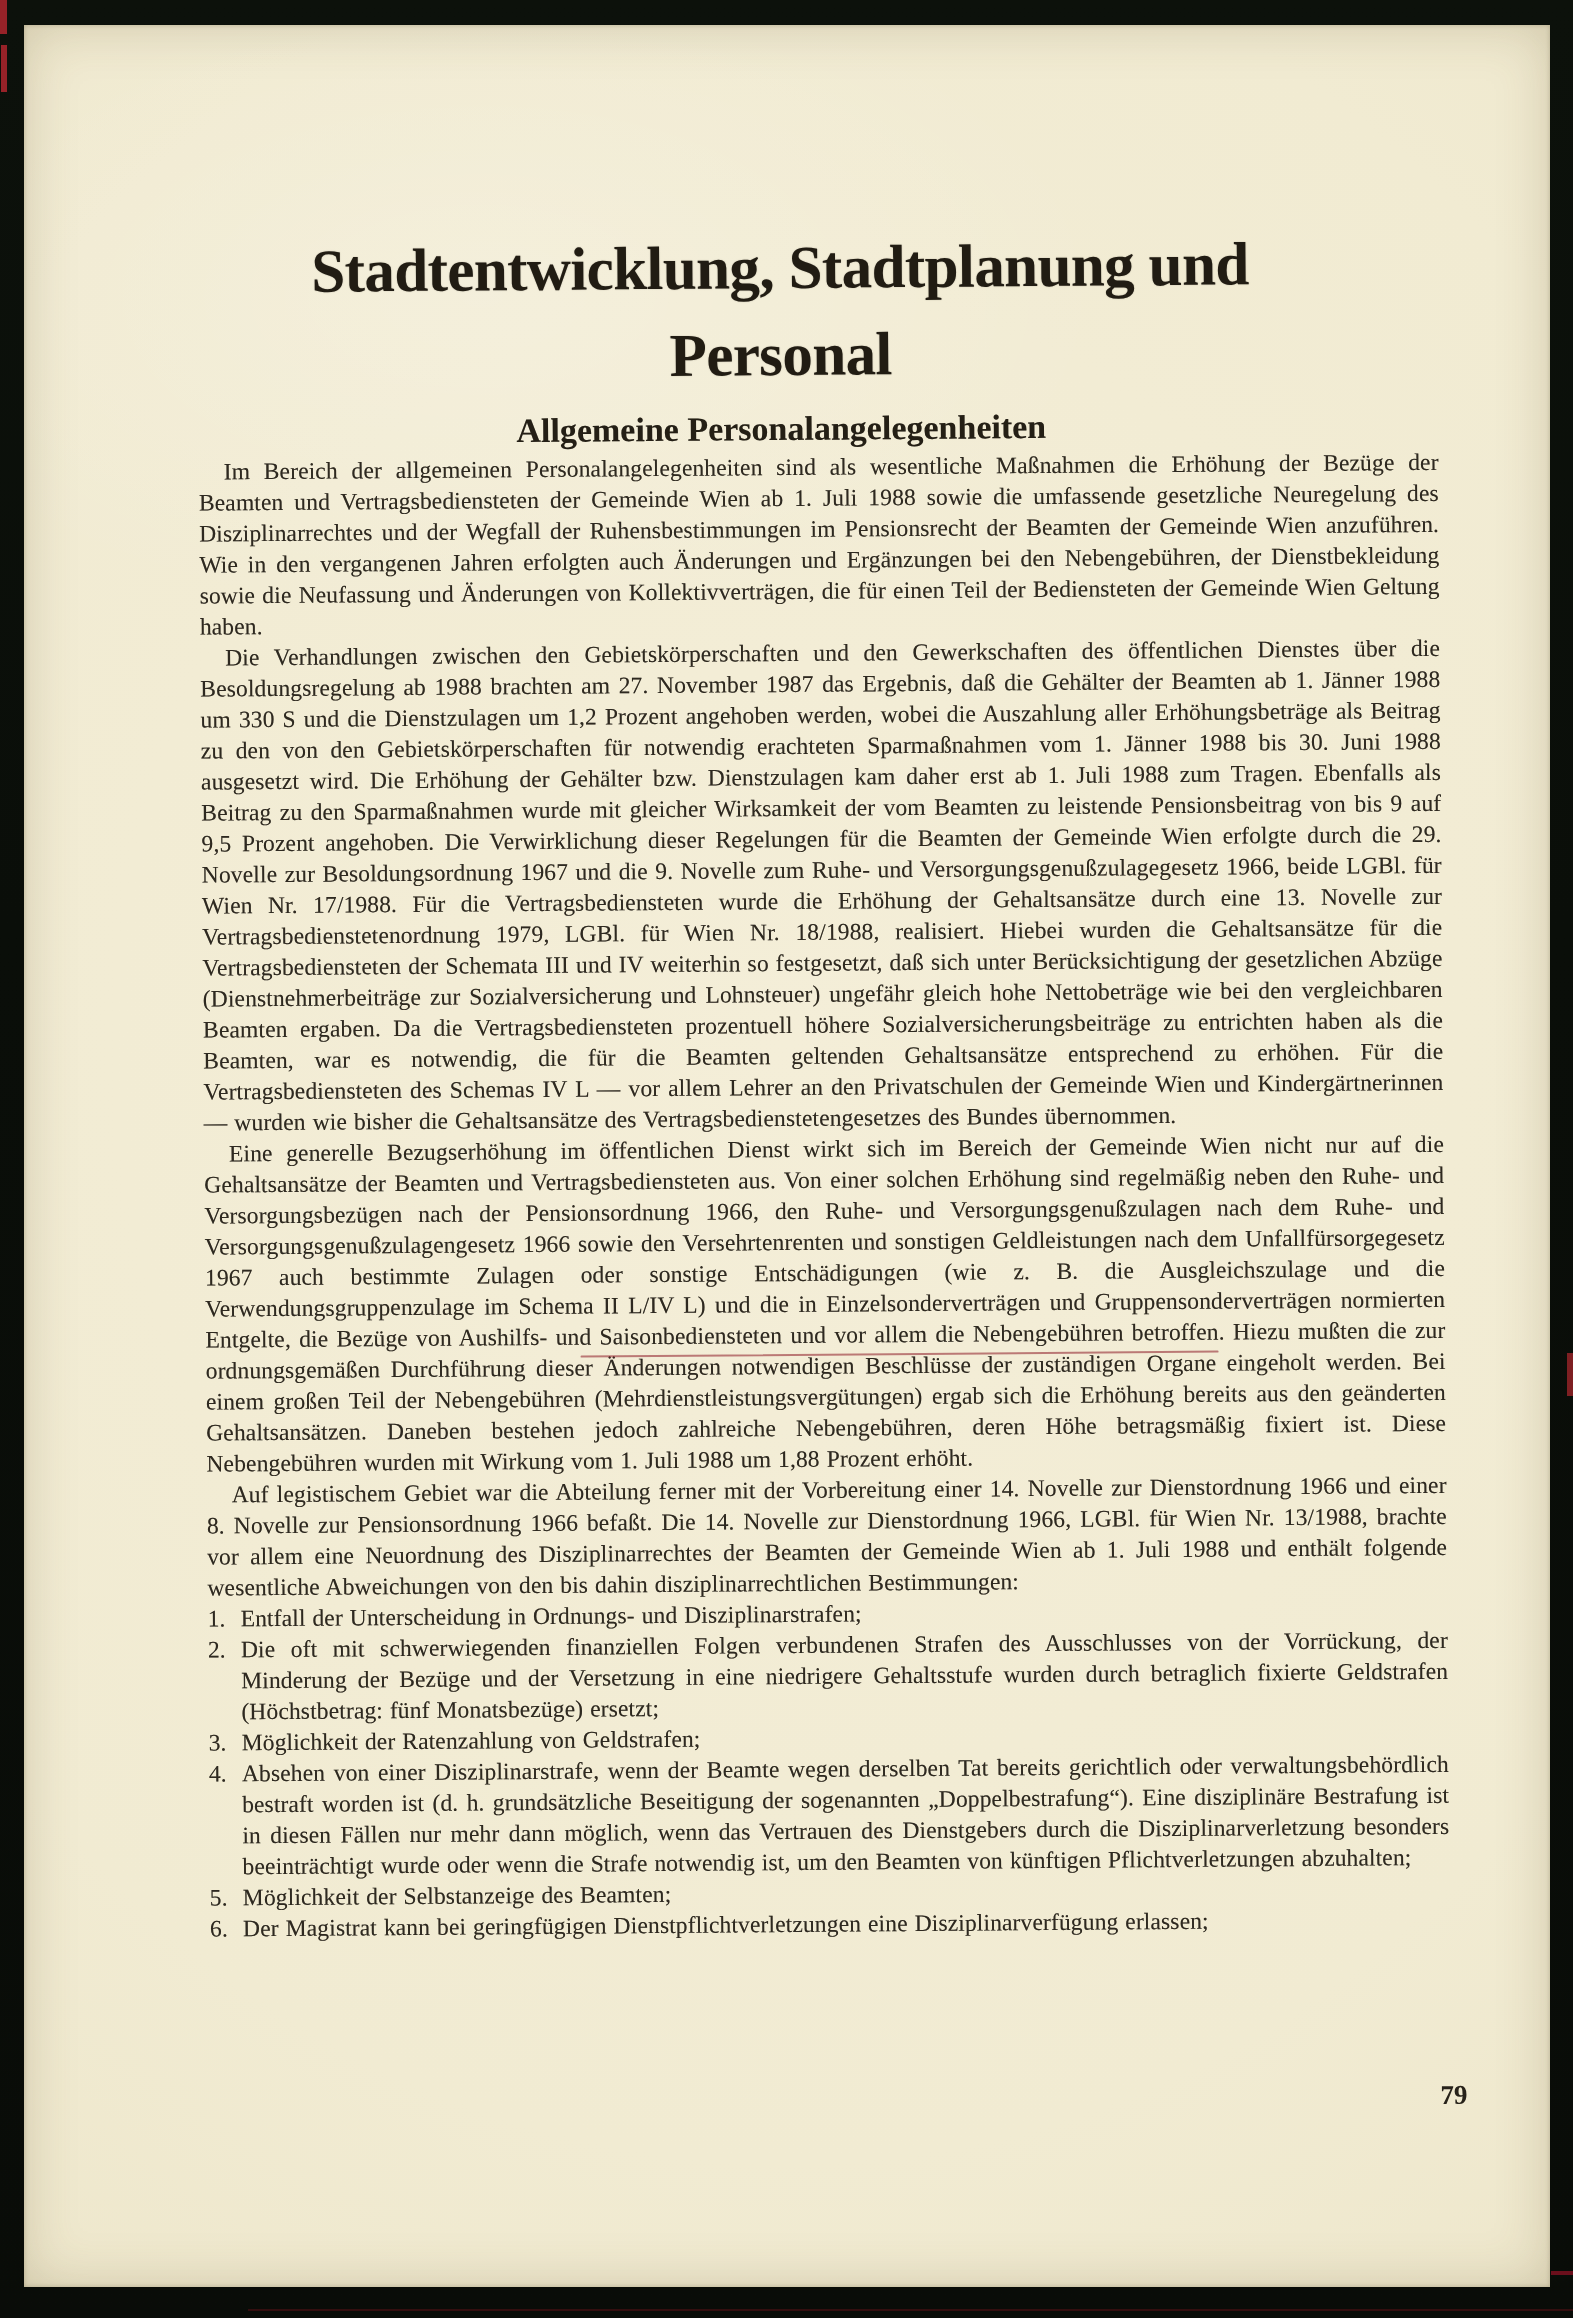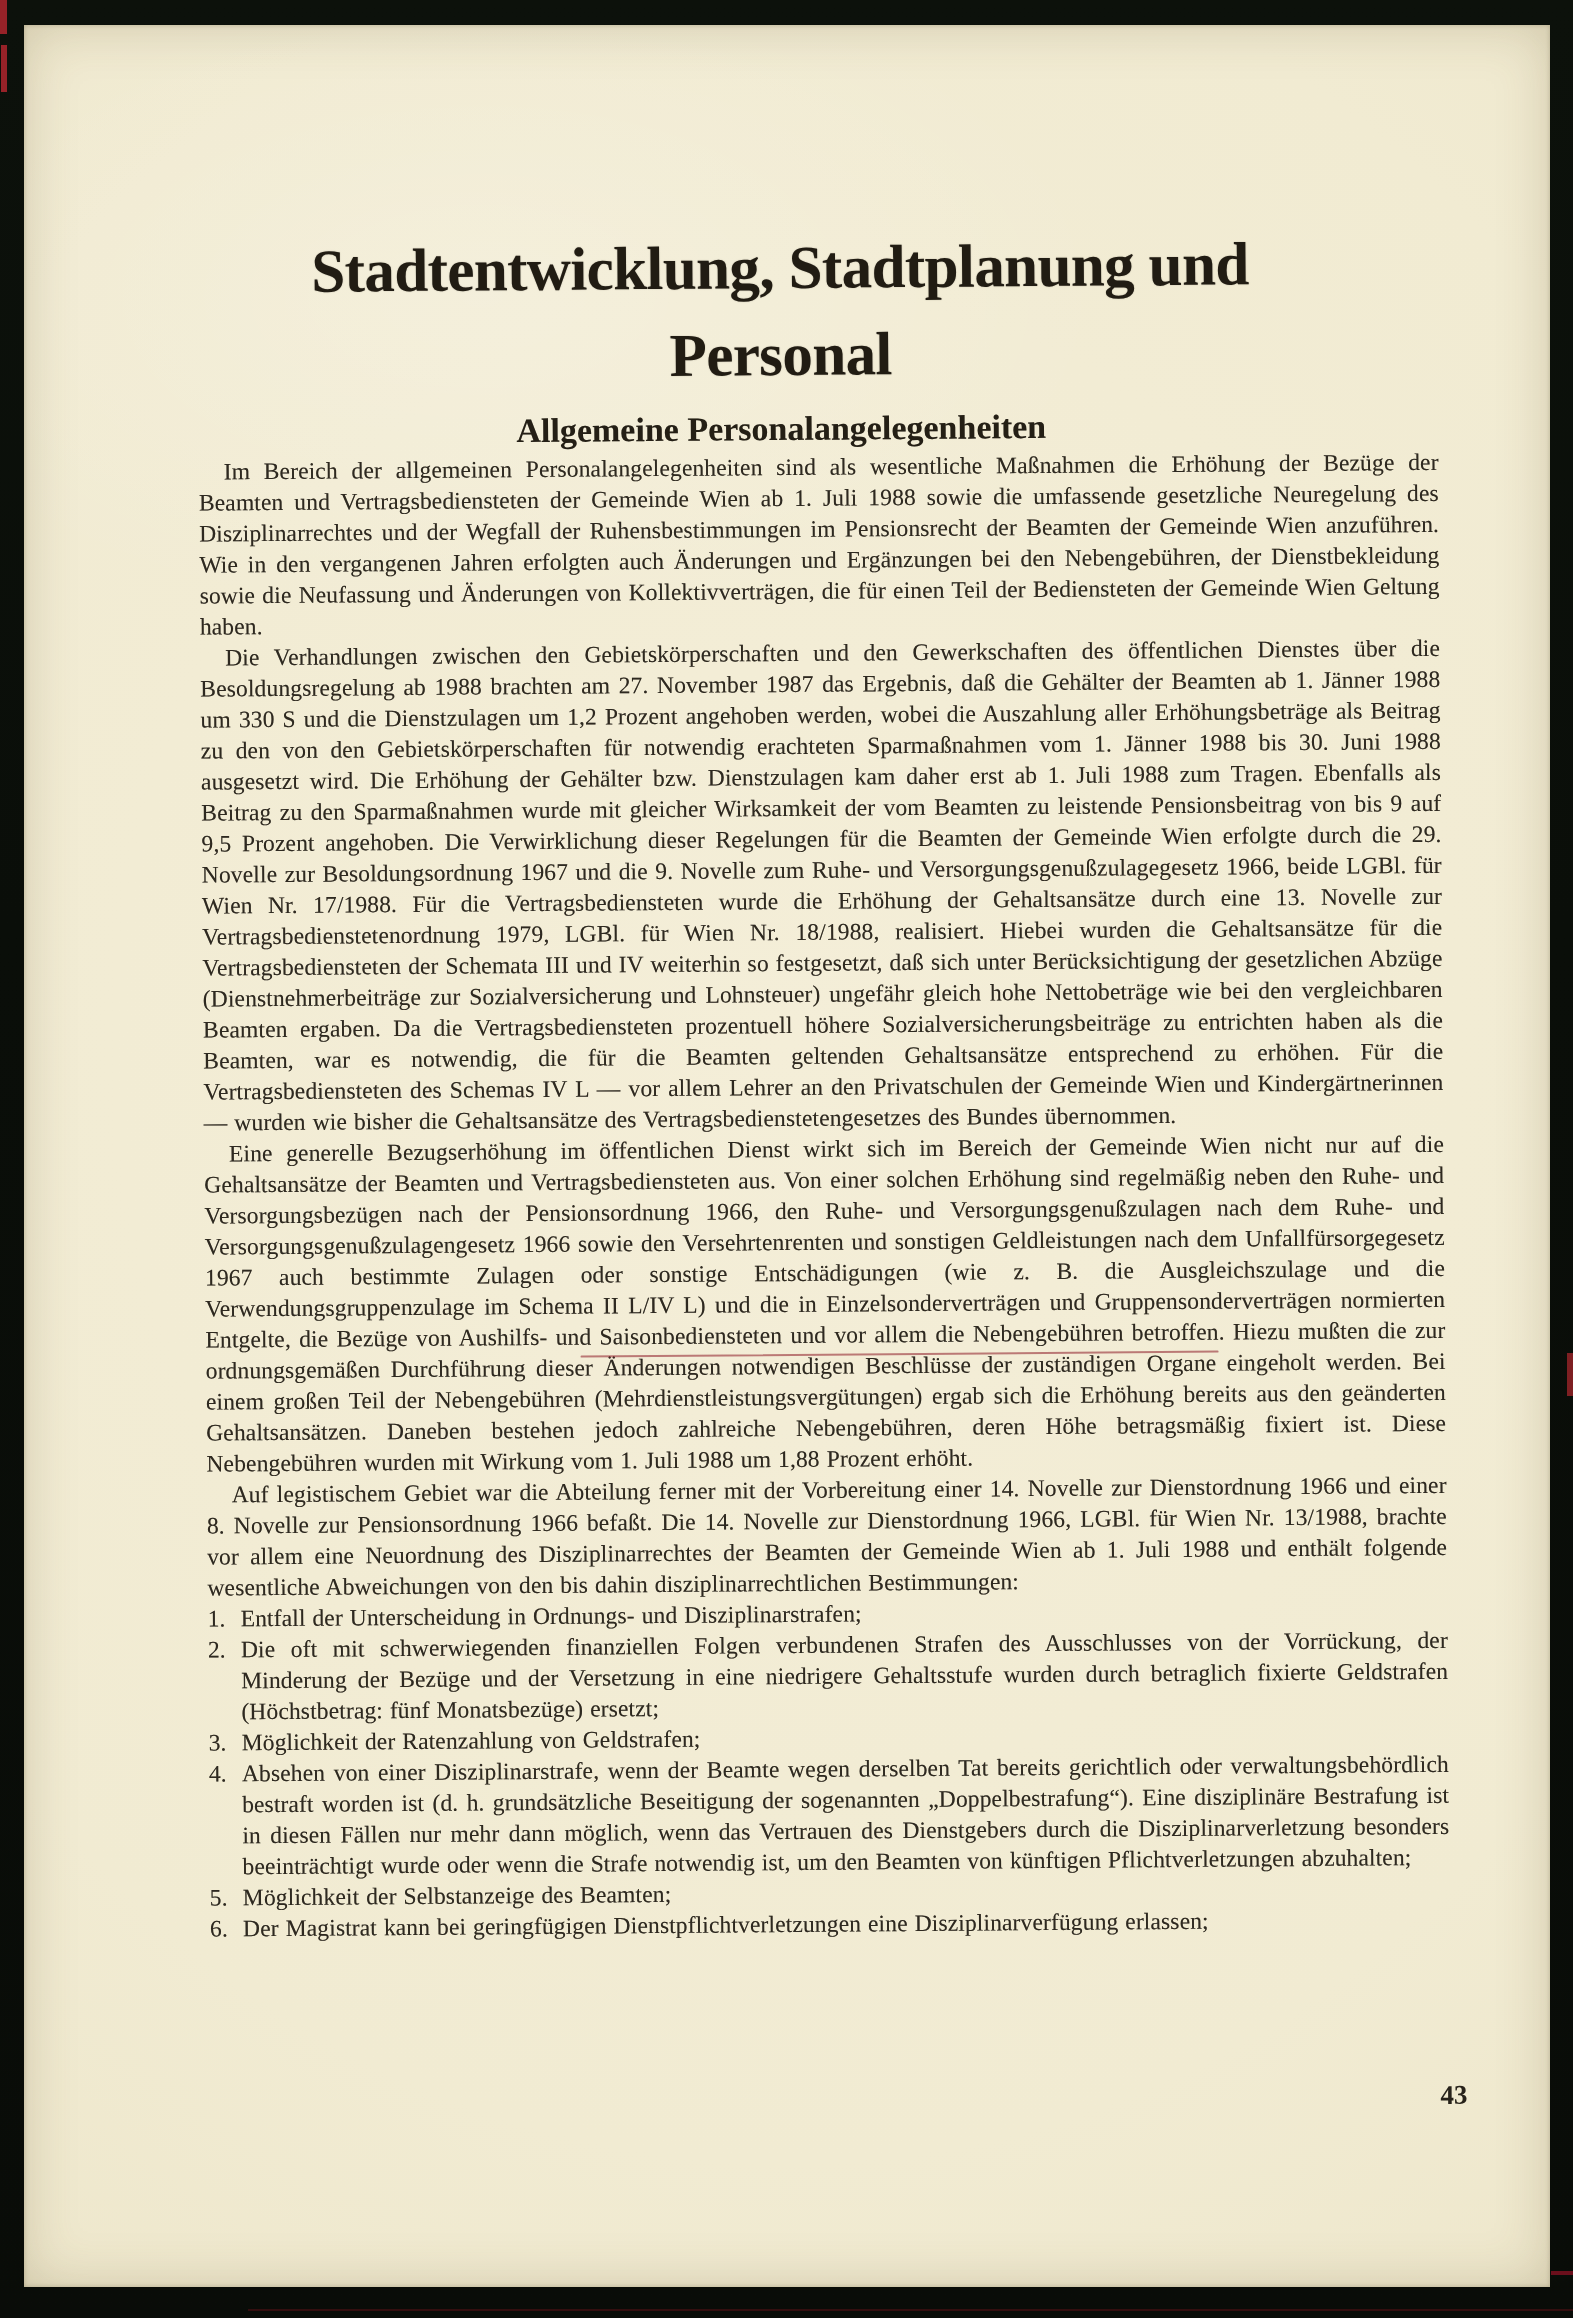--- a/index.html
+++ b/index.html
@@ -165,21 +165,21 @@
             <span class="num">5.</span>
             <span class="txt">Möglichkeit der Selbstanzeige des Beamten;</span>
           </div>
           <div class="list-item">
             <span class="num">6.</span>
             <span class="txt">Der Magistrat kann bei geringfügigen Dienstpflichtverletzungen eine Disziplinarverfügung erlassen;</span>
           </div>
         </div>
       </div>
 
-      <div class="page-number">43</div>
+      <div class="page-number">79</div>
 
       <div class="red-underline"></div>
     </div>
   </div>
 
   <div class="edge-mark m1"></div>
   <div class="edge-mark m2"></div>
   <div class="edge-mark m3"></div>
   <div class="edge-mark m4"></div>
   <div class="edge-mark m5"></div>

